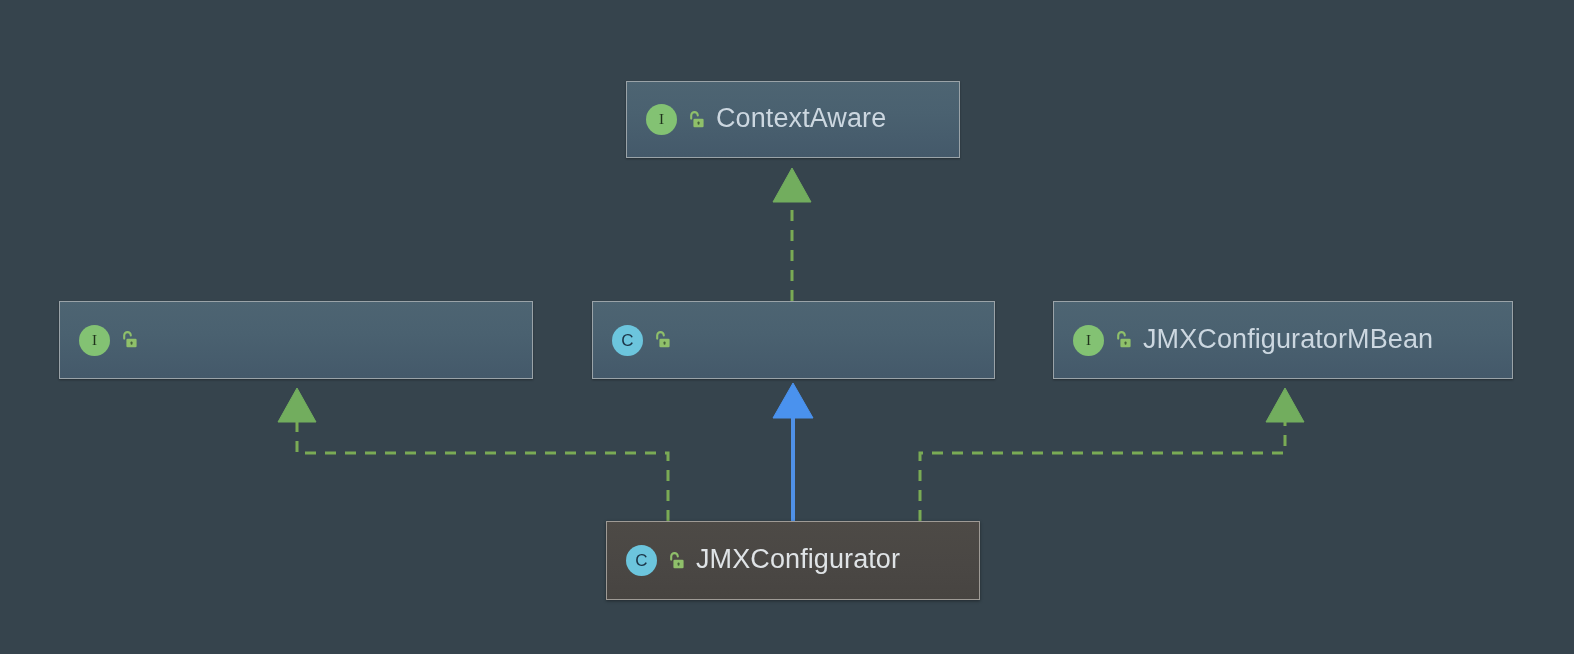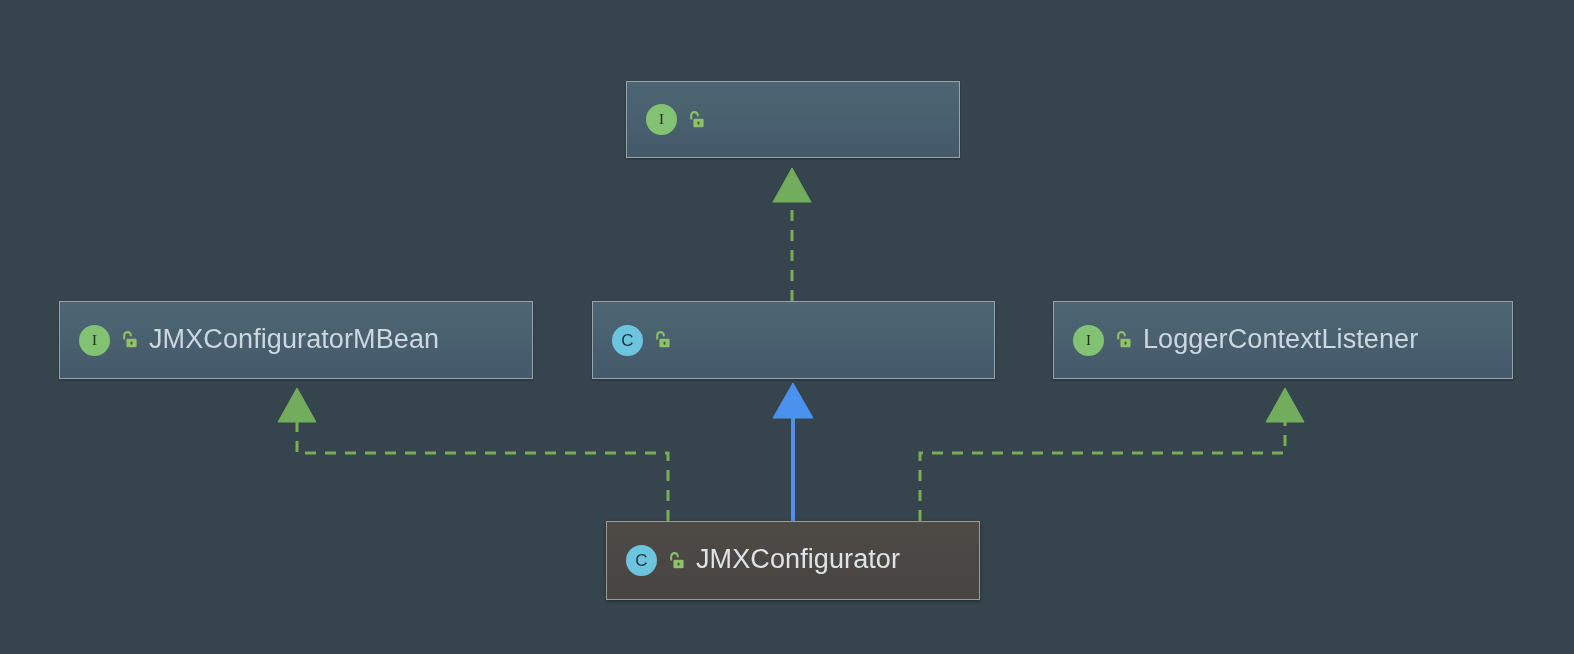--- a/index.html
+++ b/index.html
@@ -128,49 +128,49 @@
     </g>
   </svg>
 
   <div class="node" id="node-context-aware" style="left:626px; top:81px; width:334px; height:77px;">
     <span class="kind-icon interface">I</span>
     <svg class="vis-icon" viewBox="0 0 20 20">
       <path d="M5.2 8.6 V5.4 a3.3 3.3 0 0 1 6.6 0" fill="none" stroke="#8fc06a" stroke-width="2.1" stroke-linecap="round"></path>
       <rect x="7.4" y="8.8" width="10.2" height="8.4" rx="1.2" fill="#8fc06a"></rect>
       <rect x="11.6" y="11.4" width="1.9" height="3.3" rx="0.9" fill="#44603a"></rect>
     </svg>
+    <span class="node-label">ContextAware</span>
   </div>
 
   <div class="node" id="node-jmx-configurator-mbean" style="left:59px; top:301px; width:474px; height:78px;">
     <span class="kind-icon interface">I</span>
     <svg class="vis-icon" viewBox="0 0 20 20">
       <path d="M5.2 8.6 V5.4 a3.3 3.3 0 0 1 6.6 0" fill="none" stroke="#8fc06a" stroke-width="2.1" stroke-linecap="round"></path>
       <rect x="7.4" y="8.8" width="10.2" height="8.4" rx="1.2" fill="#8fc06a"></rect>
       <rect x="11.6" y="11.4" width="1.9" height="3.3" rx="0.9" fill="#44603a"></rect>
     </svg>
-    <span class="node-label">JMXConfiguratorMBean</span>
   </div>
 
   <div class="node" id="node-context-aware-base" style="left:592px; top:301px; width:403px; height:78px;">
     <span class="kind-icon klass">C</span>
     <svg class="vis-icon" viewBox="0 0 20 20">
       <path d="M5.2 8.6 V5.4 a3.3 3.3 0 0 1 6.6 0" fill="none" stroke="#8fc06a" stroke-width="2.1" stroke-linecap="round"></path>
       <rect x="7.4" y="8.8" width="10.2" height="8.4" rx="1.2" fill="#8fc06a"></rect>
       <rect x="11.6" y="11.4" width="1.9" height="3.3" rx="0.9" fill="#44603a"></rect>
     </svg>
   </div>
 
   <div class="node" id="node-logger-context-listener" style="left:1053px; top:301px; width:460px; height:78px;">
     <span class="kind-icon interface">I</span>
     <svg class="vis-icon" viewBox="0 0 20 20">
       <path d="M5.2 8.6 V5.4 a3.3 3.3 0 0 1 6.6 0" fill="none" stroke="#8fc06a" stroke-width="2.1" stroke-linecap="round"></path>
       <rect x="7.4" y="8.8" width="10.2" height="8.4" rx="1.2" fill="#8fc06a"></rect>
       <rect x="11.6" y="11.4" width="1.9" height="3.3" rx="0.9" fill="#44603a"></rect>
     </svg>
-    <span class="node-label">LoggerContextListener</span>
+    <span class="node-label">JMXConfiguratorMBean</span>
   </div>
 
   <div class="node selected" id="node-jmx-configurator" style="left:606px; top:521px; width:374px; height:79px;">
     <span class="kind-icon klass">C</span>
     <svg class="vis-icon" viewBox="0 0 20 20">
       <path d="M5.2 8.6 V5.4 a3.3 3.3 0 0 1 6.6 0" fill="none" stroke="#8fc06a" stroke-width="2.1" stroke-linecap="round"></path>
       <rect x="7.4" y="8.8" width="10.2" height="8.4" rx="1.2" fill="#8fc06a"></rect>
       <rect x="11.6" y="11.4" width="1.9" height="3.3" rx="0.9" fill="#44603a"></rect>
     </svg>
     <span class="node-label">JMXConfigurator</span>

